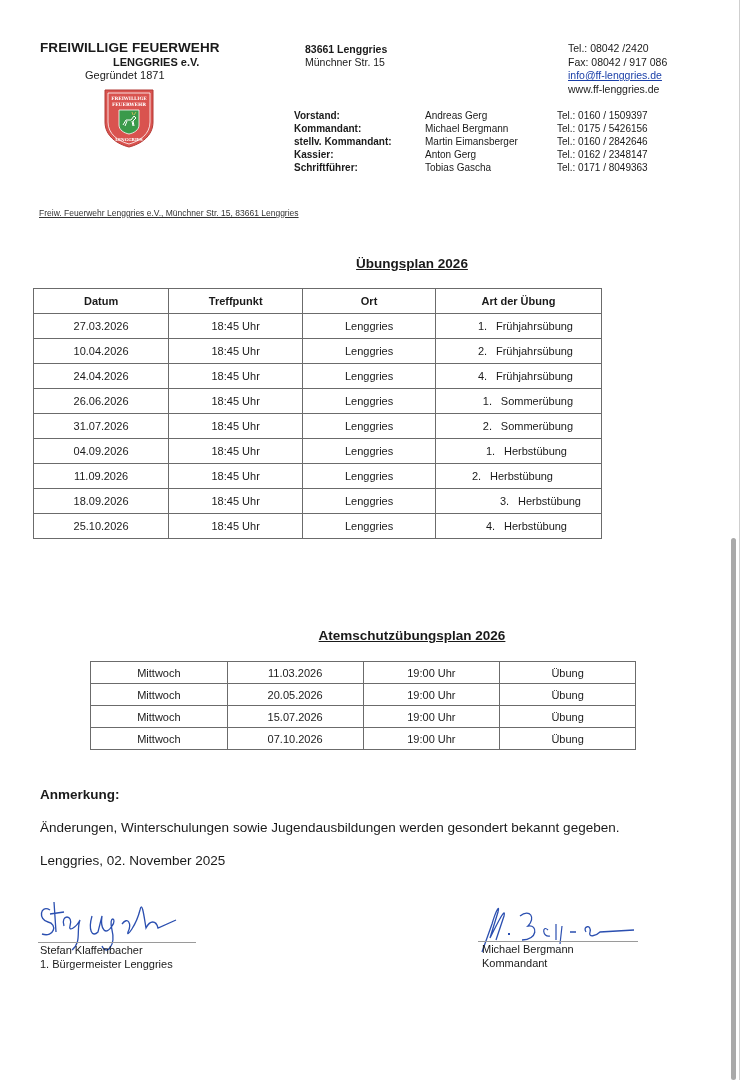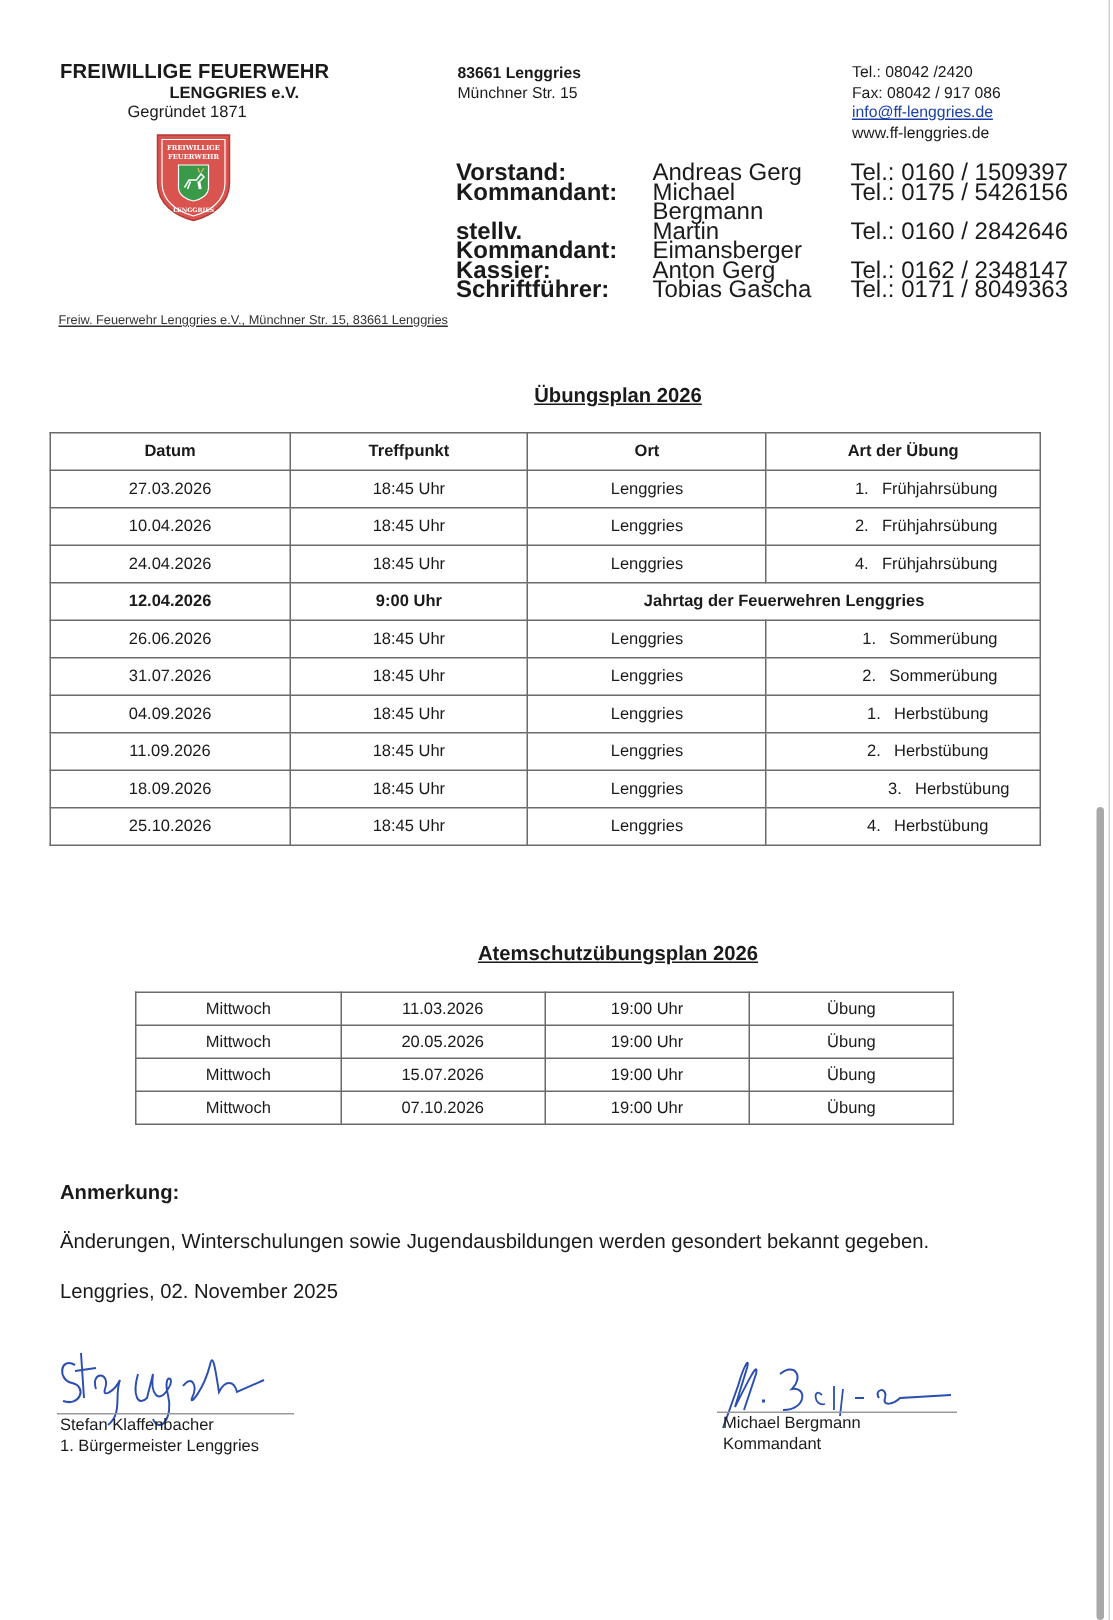--- a/index.html
+++ b/index.html
@@ -16,34 +16,34 @@
     .org-sub  { left: 89px; top: 56px; font-size: 11px; font-weight: bold; padding-left: 24px; }
     .org-founded { left: 85px; top: 69px; font-size: 11px; }
     .crest { left: 103px; top: 88px; width: 52px; height: 60px; }
 
     .addr1 { left: 305px; top: 43px; font-size: 10.5px; font-weight: bold; }
     .addr2 { left: 305px; top: 56px; font-size: 10.5px; }
 
     .contact { left: 568px; top: 42px; font-size: 10.5px; line-height: 13.5px; }
     .contact a { color: #1a3fa8; text-decoration: underline; }
 
-    .board { left: 304px; top: 109px; font-size: 16px; line-height: 13px; }
+    .board { left: 294px; top: 109px; font-size: 10px; line-height: 13px; }
     .board-row { display: flex; }
     .board-role { width: 131px; font-weight: bold; }
     .board-name { width: 132px; }
 
     .sender-line { left: 39px; top: 208px; font-size: 8.5px; text-decoration: underline; color: #333; }
 
     .title { font-size: 13.5px; font-weight: bold; text-decoration: underline; text-align: center; margin-left: 48px; }
     .title1 { left: 0; width: 728px; top: 256px; }
     .title2 { left: 0; width: 728px; top: 628px; }
 
     table { border-collapse: collapse; font-size: 11px; }
     td, th { border: 1px solid #6b6b6b; text-align: center; font-weight: normal; padding: 0; }
-    .plan { position: absolute; left: 33px; top: 288px; width: 661px; }
+    .plan { position: absolute; left: 33px; top: 288px; width: 569px; }
     .plan th { height: 24px; font-weight: bold; }
     .plan td { height: 24px; }
     .plan .bold td { font-weight: bold; }
     .plan td.art { text-align: right; padding-right: 28px; }
     .plan td.art .num { display: inline-block; width: 18px; text-align: left; }
 
     .ats { position: absolute; left: 90px; top: 661px; width: 546px; }
     .ats td { height: 21px; }
 
     .note-head { left: 40px; top: 787px; font-size: 13.5px; font-weight: bold; }
@@ -147,25 +147,20 @@
     <td>18:45 Uhr</td>
     <td>Lenggries</td>
     <td class="art"><span class="num">2.</span><span>Frühjahrsübung</span></td>
   </tr>
   <tr>
     <td>24.04.2026</td>
     <td>18:45 Uhr</td>
     <td>Lenggries</td>
     <td class="art"><span class="num">4.</span><span>Frühjahrsübung</span></td>
   </tr>
-  <tr class="bold">
-    <td>12.04.2026</td>
-    <td>9:00 Uhr</td>
-    <td colspan="2">Jahrtag der Feuerwehren Lenggries</td>
-  </tr>
   <tr>
     <td>26.06.2026</td>
     <td>18:45 Uhr</td>
     <td>Lenggries</td>
     <td class="art"><span class="num">1.</span><span>Sommerübung</span></td>
   </tr>
   <tr>
     <td>31.07.2026</td>
     <td>18:45 Uhr</td>
     <td>Lenggries</td>
@@ -174,21 +169,21 @@
   <tr>
     <td>04.09.2026</td>
     <td>18:45 Uhr</td>
     <td>Lenggries</td>
     <td class="art" style="padding-right:34px"><span class="num">1.</span><span>Herbstübung</span></td>
   </tr>
   <tr>
     <td>11.09.2026</td>
     <td>18:45 Uhr</td>
     <td>Lenggries</td>
-    <td class="art" style="padding-right:34px"><span class="num">2.</span><span>Herbstübung</span></td>
+    <td class="art" style="padding-right:48px"><span class="num">2.</span><span>Herbstübung</span></td>
   </tr>
   <tr>
     <td>18.09.2026</td>
     <td>18:45 Uhr</td>
     <td>Lenggries</td>
     <td class="art" style="padding-right:20px"><span class="num">3.</span><span>Herbstübung</span></td>
   </tr>
   <tr>
     <td>25.10.2026</td>
     <td>18:45 Uhr</td>

